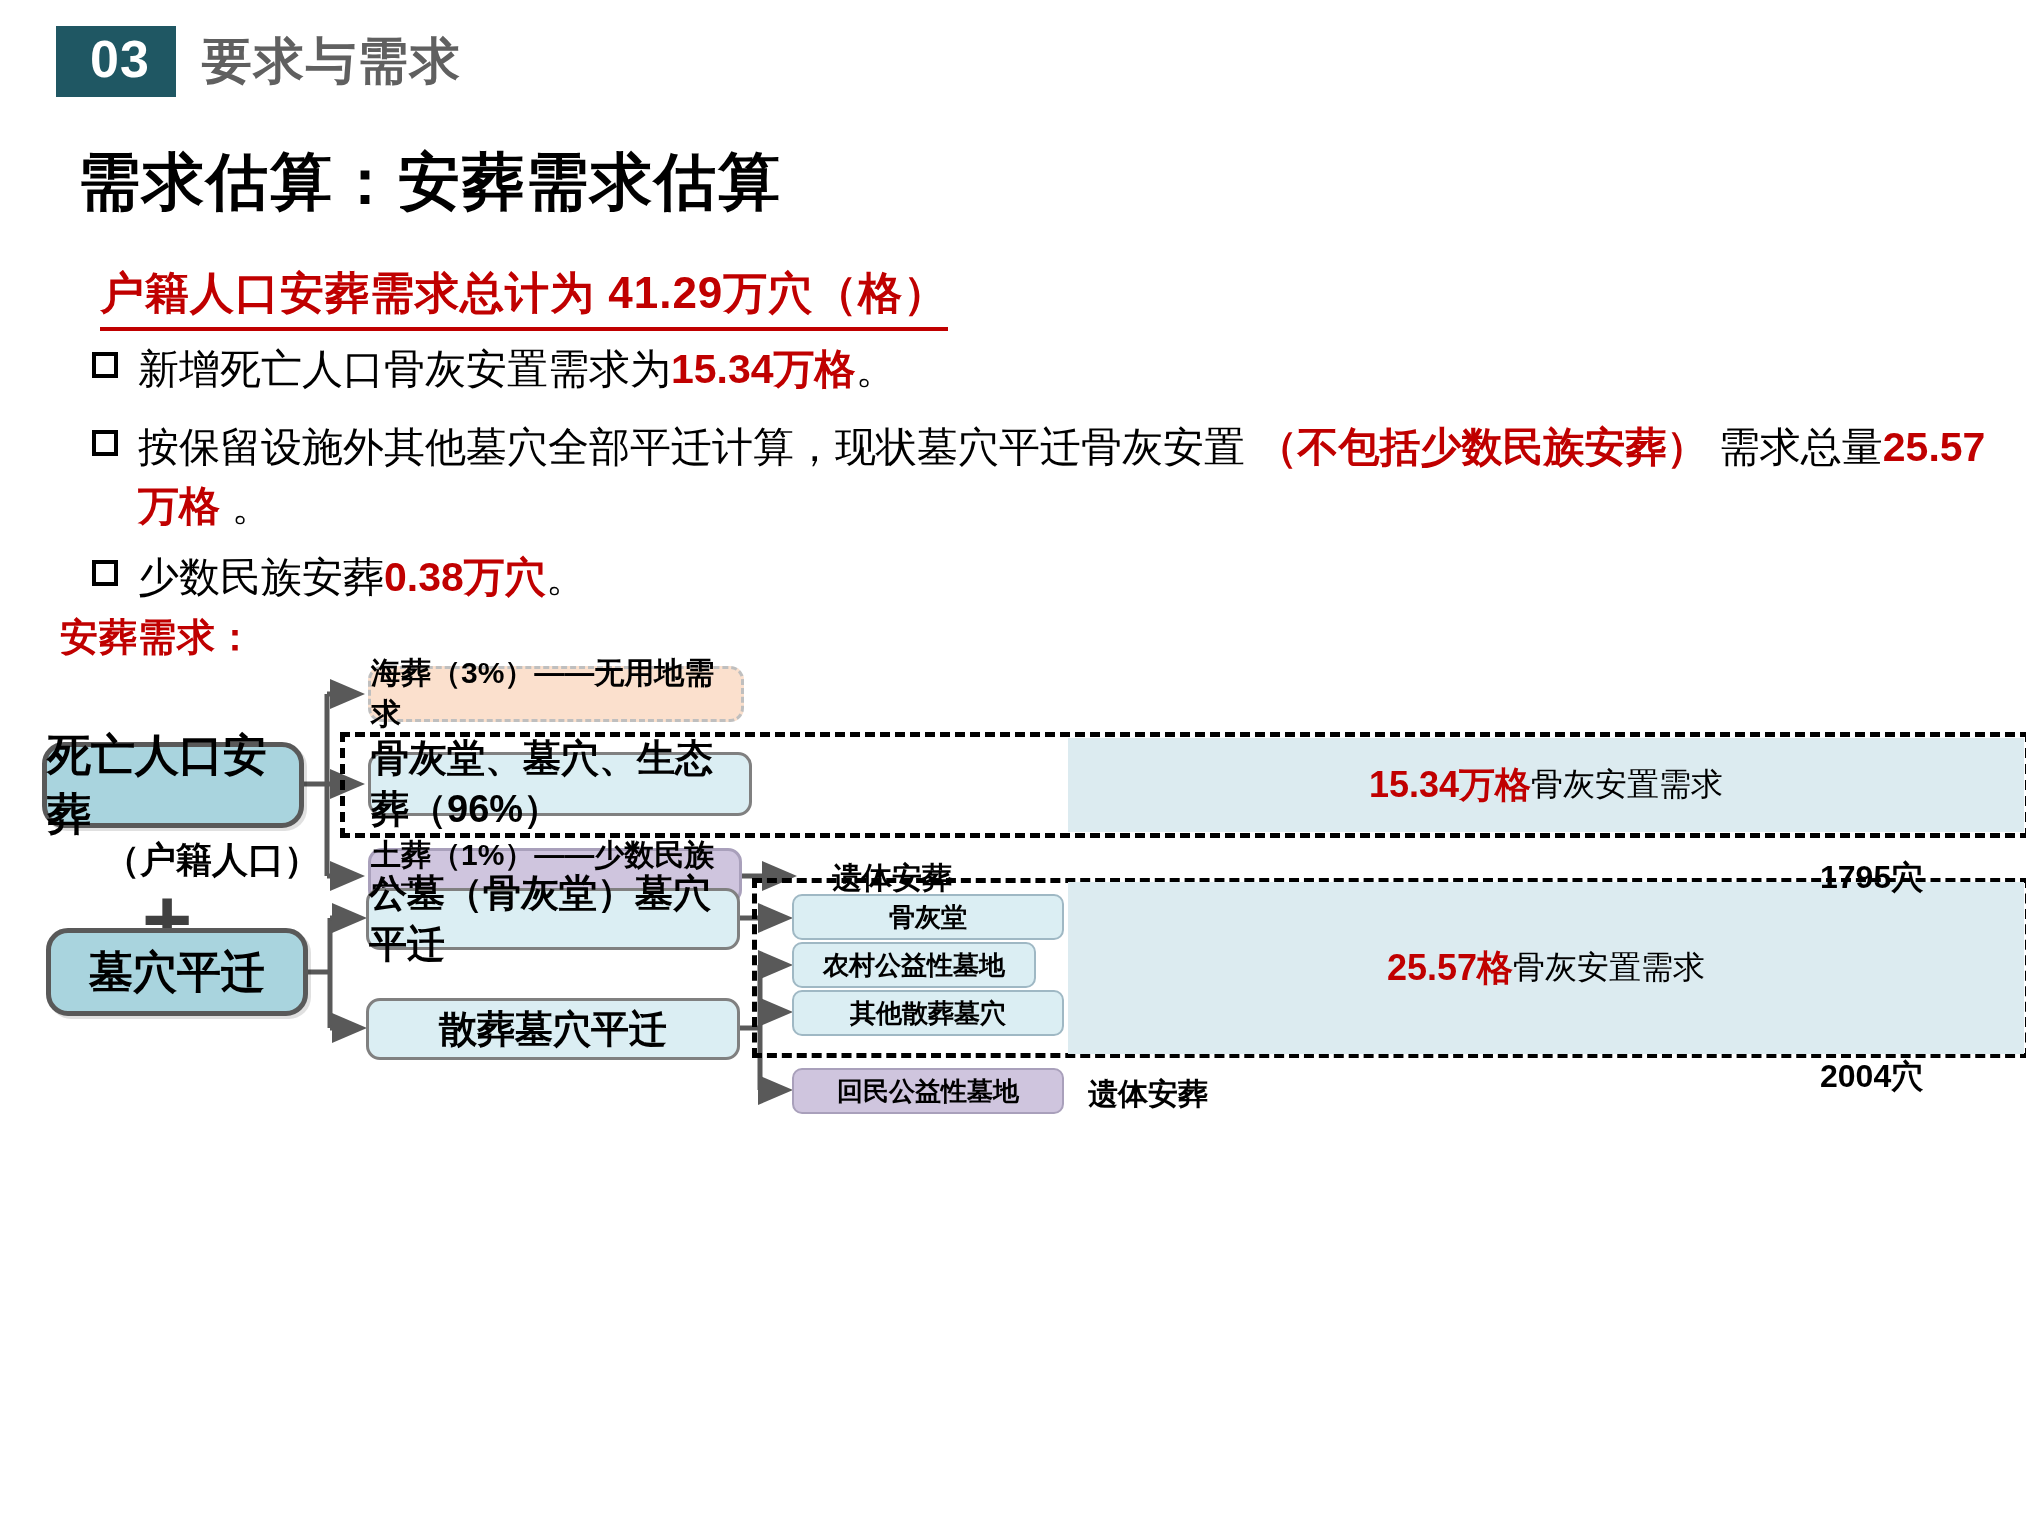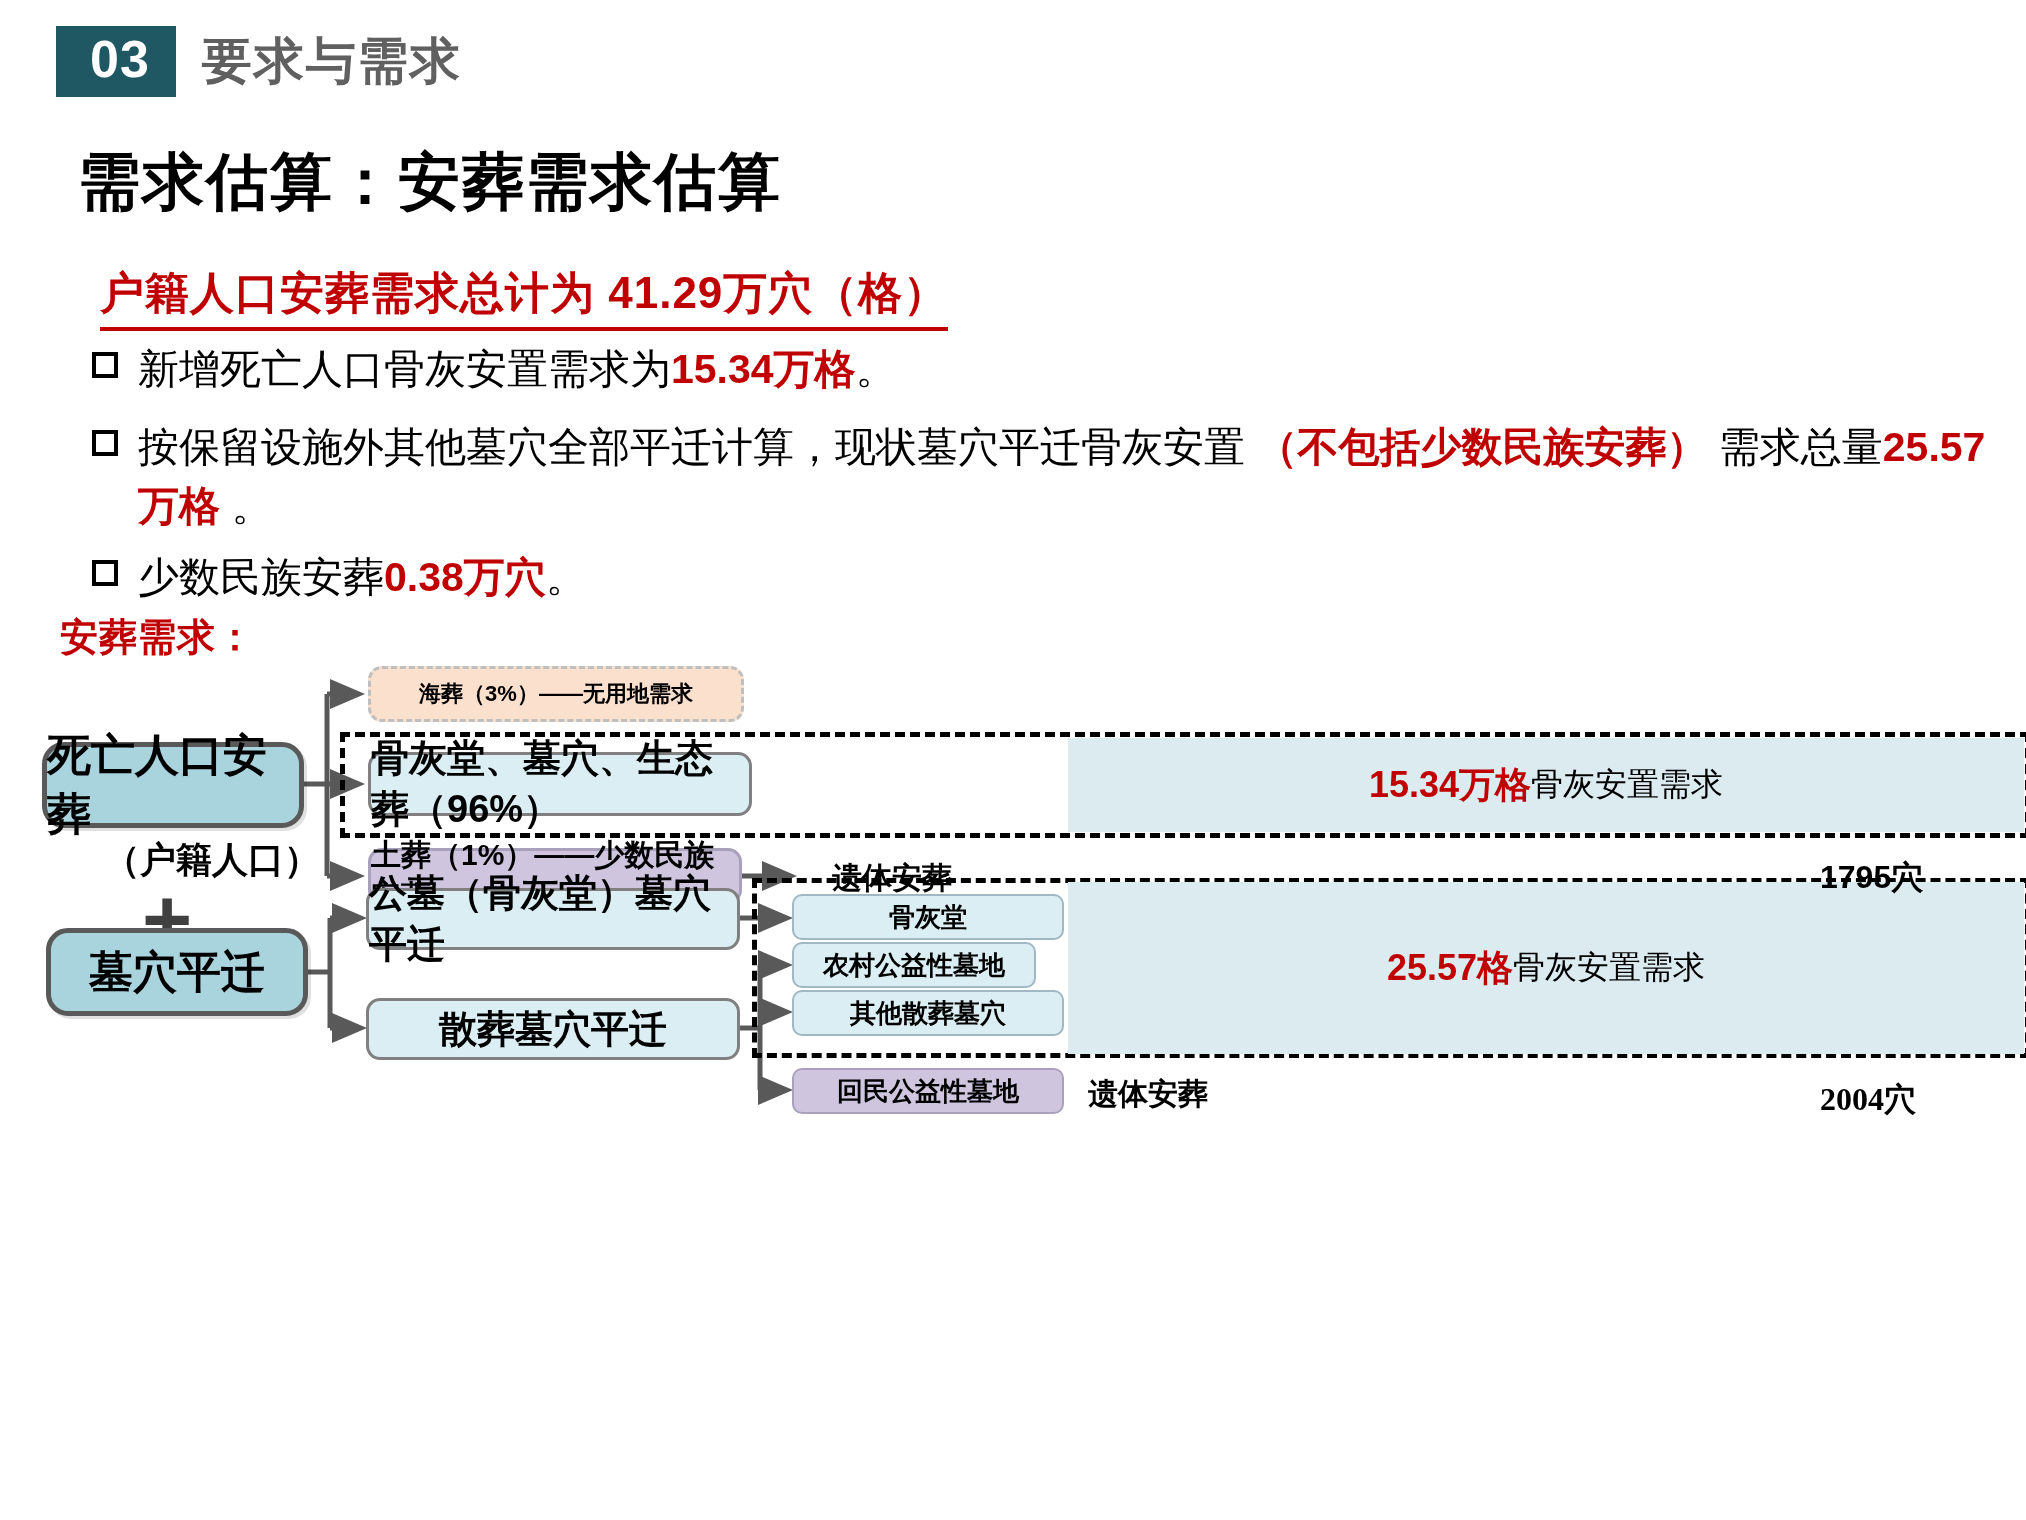--- a/index.html
+++ b/index.html
@@ -93,21 +93,21 @@
     font-size:38px;
   }
   .node-purple{
     background:#cfc5de;
     border:3px solid #a9a0bb;
     font-size:30px;
   }
   .node-peach{
     background:#fbe0cd;
     border:3px dashed #bfbfbf;
-    font-size:22px;
+    font-size:30px;
   }
   .node-small{
     background:#dbeef3;
     border:2px solid #9fb8c4;
     border-radius:10px;
     font-size:26px;
   }
   .node-small-purple{
     background:#cfc5de;
     border:2px solid #a9a0bb;
@@ -262,15 +262,15 @@
   </div>
   <div class="node node-small" style="left:792px;top:340px;width:272px;height:46px;">
     <span>其他散葬墓穴</span>
   </div>
 
   <div class="node node-small-purple" style="left:792px;top:418px;width:272px;height:46px;">
     <span>回民公益性墓地</span>
   </div>
 
   <div class="plain-label" style="left:1056px;top:424px;">遗体安葬</div>
-  <div class="count-label" style="left:1820px;top:428px;font-family:Liberation Serif, serif;">2004穴</div>
+  <div class="count-label" style="left:1820px;top:405px;">2004穴</div>
 
 </div>
 
 </body></html>

